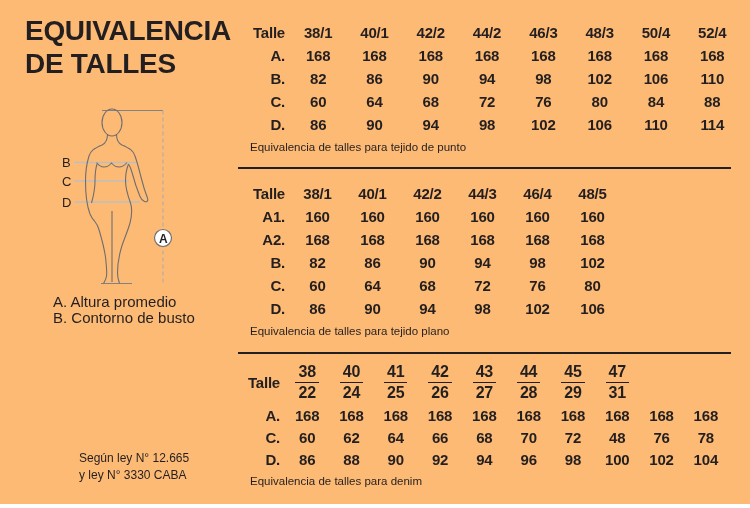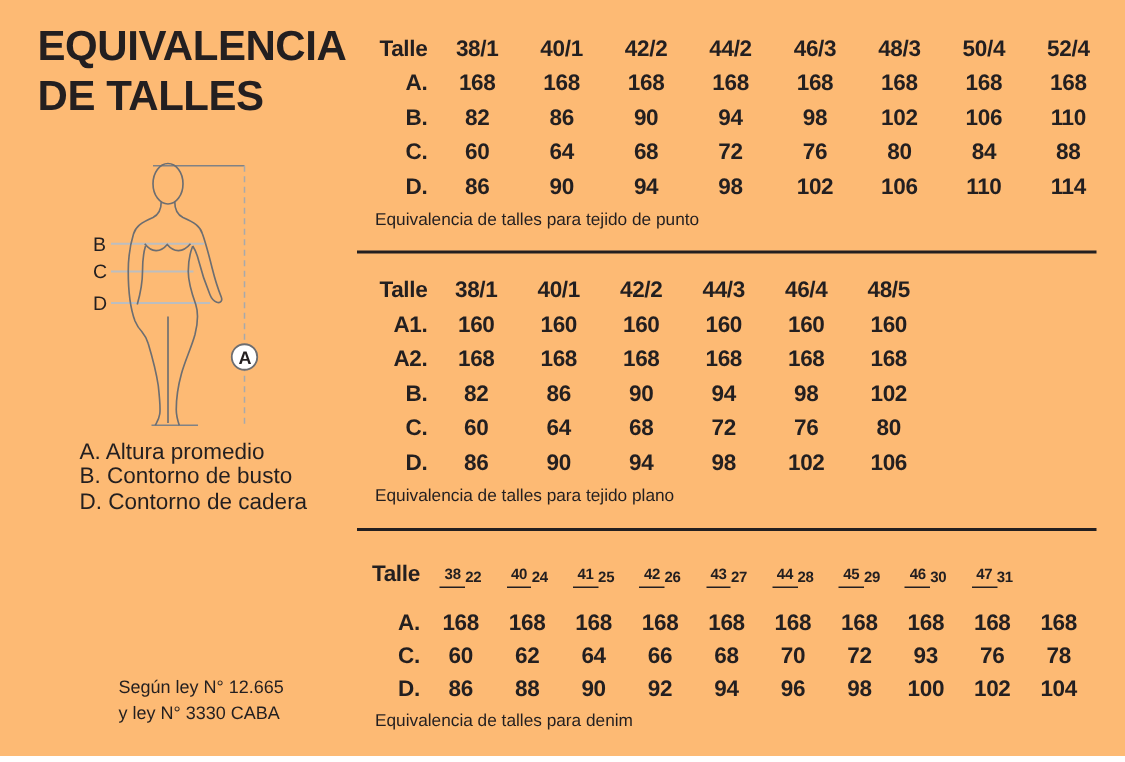--- a/index.html
+++ b/index.html
@@ -19,22 +19,22 @@
   .t2{top:182px;--labelw:53px;--colw:55px;}
   .t3{top:362px;--labelw:48px;--colw:44.3px;}
   .trow{display:flex;align-items:center;height:23px;font-size:15px;font-weight:700;
         letter-spacing:-0.2px;}
   .t3 .trow{height:22px;}
   .t3 .thead{height:40px;padding-bottom:2px;}
   .tcell{flex:0 0 var(--colw);text-align:center;}
   .tlabel{flex:0 0 var(--labelw);text-align:right;padding-right:5px;box-sizing:border-box;}
   .tcaption{font-size:11.5px;font-weight:400;letter-spacing:0;margin:5px 0 0 13px;}
 
-  .frac{display:inline-flex;flex-direction:row;align-items:center;line-height:1;
-        font-size:10px;}
+  .frac{display:inline-flex;flex-direction:column;align-items:center;line-height:1;
+        font-size:16px;}
   .ftop{padding:0 3px 2px;border-bottom:1.6px solid #231f20;}
   .fbot{padding-top:2px;}
 
   .rule{position:absolute;left:238px;width:493px;height:1.5px;background:#231f20;}
   .rule1{top:167px;}
   .rule2{top:352px;}
 </style>
 </head>
 <body>
 
@@ -75,21 +75,20 @@
     <text x="17" y="64" font-size="13" fill="#231f20">B</text>
     <text x="17" y="82.5" font-size="13" fill="#231f20">C</text>
     <text x="17" y="103.5" font-size="13" fill="#231f20">D</text>
     <circle cx="118" cy="135" r="8.5" fill="#ffffff" stroke="#6d6e71" stroke-width="1.2"></circle>
     <text x="114" y="139.5" font-size="12" font-weight="bold" fill="#231f20">A</text>
   </svg>
 
   <div class="legend">
       <div class="legend-line">A. Altura promedio</div>
       <div class="legend-line">B. Contorno de busto</div>
-      <div class="legend-line">D. Contorno de cadera</div>
     </div>
 
   <div class="law">
     <div>Según ley N° 12.665</div>
     <div>y ley N° 3330 CABA</div>
   </div>
 
   <div class="table t1">
       <div class="trow thead">
         <div class="tcell tlabel">Talle</div>
@@ -232,24 +231,20 @@
           </div></div>
         <div class="tcell"><div class="frac">
             <div class="ftop">44</div>
             <div class="fbot">28</div>
           </div></div>
         <div class="tcell"><div class="frac">
             <div class="ftop">45</div>
             <div class="fbot">29</div>
           </div></div>
         <div class="tcell"><div class="frac">
-            <div class="ftop">46</div>
-            <div class="fbot">30</div>
-          </div></div>
-        <div class="tcell"><div class="frac">
             <div class="ftop">47</div>
             <div class="fbot">31</div>
           </div></div>
       </div>
       <div class="trow">
         <div class="tcell tlabel">A.</div>
         <div class="tcell">168</div>
         <div class="tcell">168</div>
         <div class="tcell">168</div>
         <div class="tcell">168</div>
@@ -262,21 +257,21 @@
       </div>
       <div class="trow">
         <div class="tcell tlabel">C.</div>
         <div class="tcell">60</div>
         <div class="tcell">62</div>
         <div class="tcell">64</div>
         <div class="tcell">66</div>
         <div class="tcell">68</div>
         <div class="tcell">70</div>
         <div class="tcell">72</div>
-        <div class="tcell">93</div>
+        <div class="tcell">48</div>
         <div class="tcell">76</div>
         <div class="tcell">78</div>
       </div>
       <div class="trow">
         <div class="tcell tlabel">D.</div>
         <div class="tcell">86</div>
         <div class="tcell">88</div>
         <div class="tcell">90</div>
         <div class="tcell">92</div>
         <div class="tcell">94</div>

